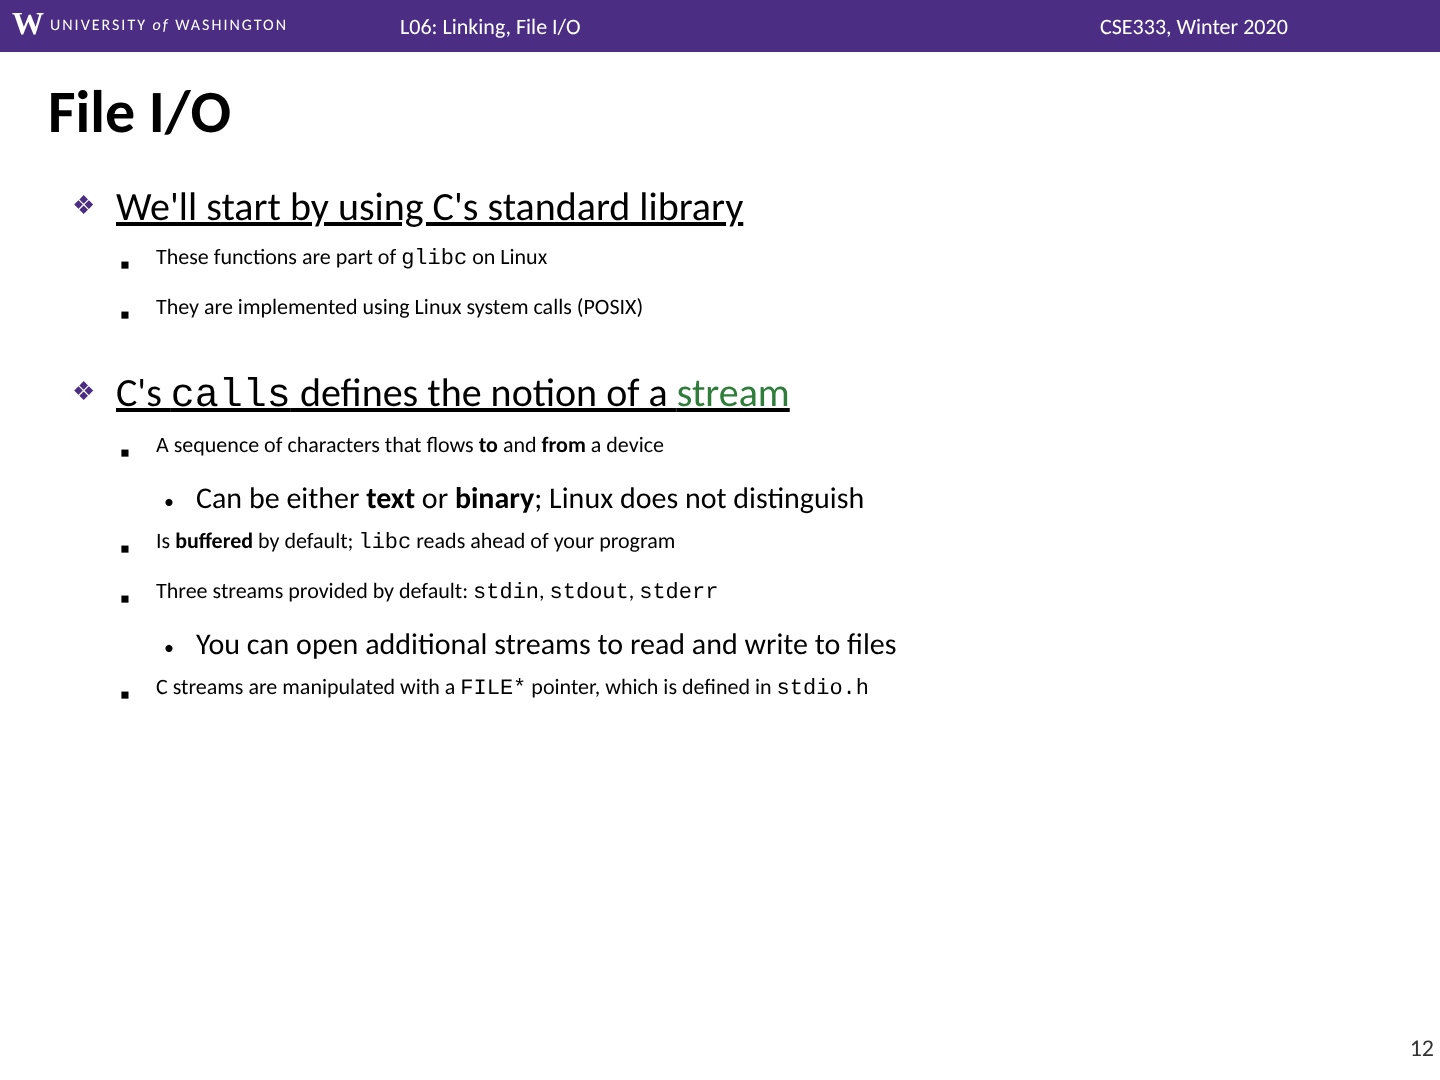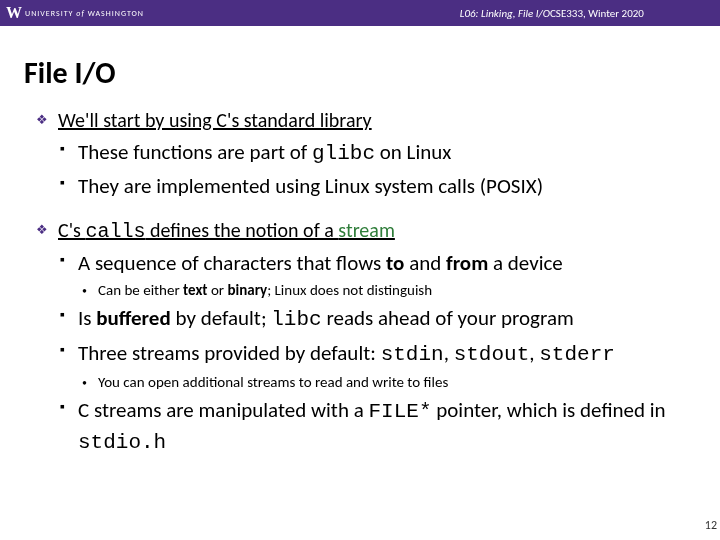--- a/index.html
+++ b/index.html
@@ -33,34 +33,33 @@
     font-weight: bold;
     font-size: 16px;
     letter-spacing: -1px;
   }
   .univ-text {
     font-size: 8px;
     letter-spacing: 1px;
   }
   .header-center {
     flex: 1;
-    text-align: right;
+    text-align: left;
     font-size: 11px;
-    font-style: italic;
   }
   .header-right {
     width: 170px;
     text-align: left;
     padding-right: 10px;
     font-size: 11px;
   }
   .slide-title {
     font-size: 30px;
     font-weight: bold;
-    padding: 28px 24px 6px 24px;
+    padding: 12px 24px 6px 24px;
   }
   .content {
     padding: 0 20px 0 36px;
     font-size: 17px;
     line-height: 1.35;
   }
   .l1 {
     display: flex;
     margin-top: 10px;
   }
@@ -76,21 +75,21 @@
     display: flex;
     margin-left: 24px;
     margin-top: 4px;
   }
   .l2 .bullet {
     width: 18px;
     flex-shrink: 0;
     font-size: 14px;
     padding-top: 2px;
   }
-  .l2 .text { flex: 1; font-size: 21px; }
+  .l2 .text { flex: 1; font-size: 11px; }
   .l3 {
     display: flex;
     margin-left: 46px;
     margin-top: 3px;
   }
   .l3 .bullet {
     width: 16px;
     flex-shrink: 0;
     font-size: 10px;
     padding-top: 4px;

